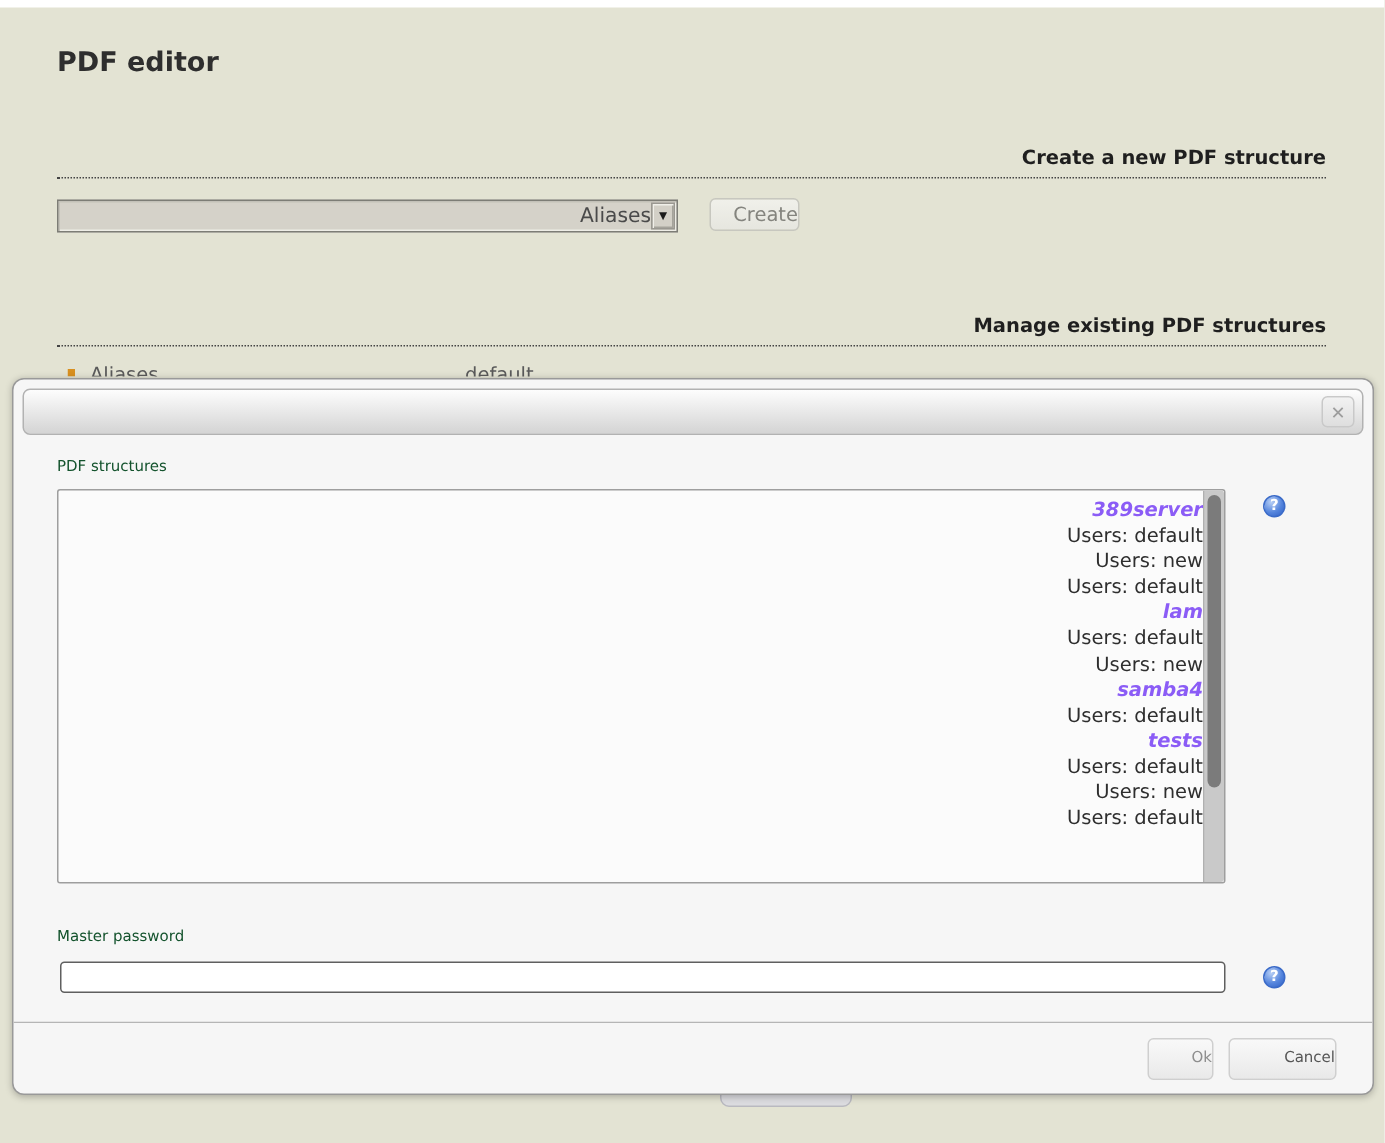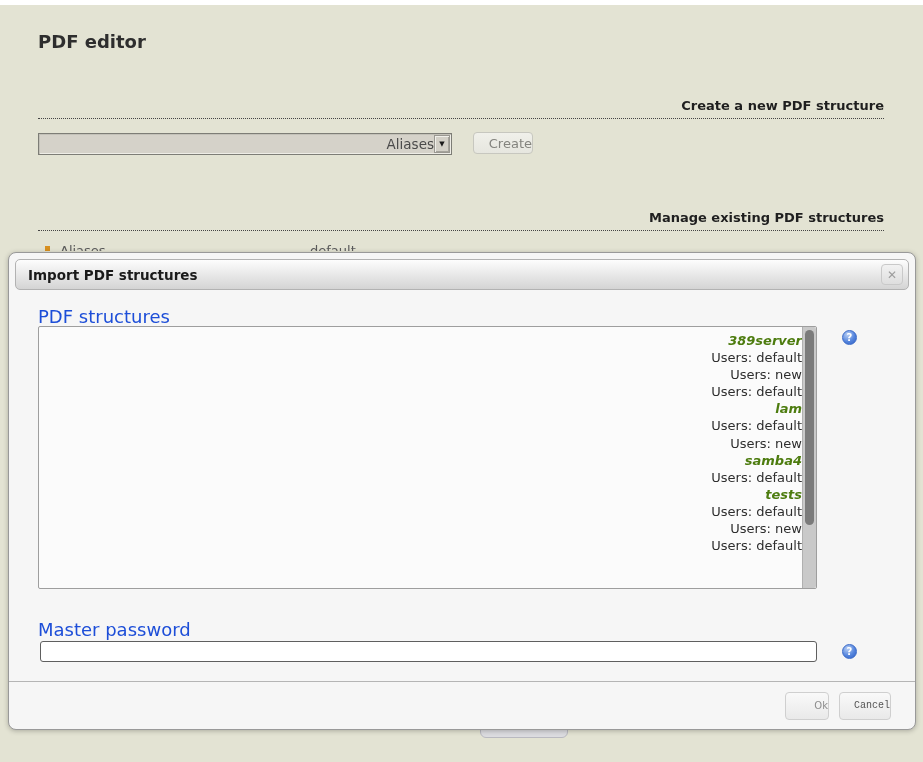--- a/index.html
+++ b/index.html
@@ -94,38 +94,38 @@
   .dialog-title {
     padding-left:12px; font-size:13.5px; font-weight:bold; color:#1a1a1a;
   }
   .dialog-close {
     position:absolute; right:5px; top:4px; width:22px; height:21px;
     background:linear-gradient(#f2f2f2,#dedede);
     border:1px solid #c9c9c9; border-radius:4px;
     color:#9d9d9d; font-size:12px; font-weight:bold; line-height:1;
     display:flex; align-items:center; justify-content:center;
   }
-  .field-label { position:absolute; font-size:18px; color:#1d4ed8; }
+  .field-label { position:absolute; font-size:10px; color:#14532d; }
   .structures-label { left:29px; top:53px; }
   .password-label  { left:29px; top:366px; }
 
   .listbox {
     position:absolute; left:29px; top:73px; width:779px; height:263px;
     background:#fbfbfb;
     border:1px solid #9e9e9e;
     border-radius:2px;
     overflow:hidden;
   }
   .list-content {
     position:absolute; left:0; top:0; right:14px; bottom:0;
     padding:5px 0 0 3px;
     font-size:13px; line-height:17.1px; color:#2e2e2e;
     white-space:nowrap;
   }
-  .struct-name { font-weight:bold; font-style:italic; color:#4d7c0f; }
+  .struct-name { font-weight:bold; font-style:italic; color:#8b5cf6; }
   .struct-user { padding-left:20px; }
   .scrollbar {
     position:absolute; right:0; top:0; width:14px; height:100%;
     background:#c9c9c9; border-left:1px solid #b0b0b0;
     border-radius:0 2px 2px 0;
   }
   .scrollbar .thumb {
     position:absolute; left:2px; top:3px; width:9px; height:195px;
     background:#7b7b7b; border-radius:5px;
   }
@@ -156,21 +156,21 @@
     display:flex; align-items:center; justify-content:flex-end;
     gap:10px; padding-right:24px;
     border-radius:0 0 8px 8px;
   }
   .footer-btn {
     height:28px; font-size:10px;
     background:linear-gradient(#f9f9f9,#e9e9e9);
     border:1px solid #cfcfcf;
   }
   .ok-btn     { width:44px; color:#8e8e8e; }
-  .cancel-btn { width:52px; color:#555;font-family:Liberation Mono, monospace; }
+  .cancel-btn { width:72px; color:#555; }
 </style>
 </head>
 <body>
 
 <div class="top-strip"></div>
 
 <h1 class="page-title">PDF editor</h1>
 
 <div class="section-heading create-heading">
   <span>Create a new PDF structure</span>
@@ -192,21 +192,20 @@
 <div class="clipped-row">
   <span class="bullet"></span>
   <span class="clip-left">Aliases</span>
   <span class="clip-right">default</span>
 </div>
 
 <div class="behind-button"></div>
 
 <div class="dialog">
   <div class="dialog-titlebar">
-    <span class="dialog-title">Import PDF structures</span>
     <button class="dialog-close btn">
       <span>✕</span>
     </button>
   </div>
 
   <div class="field-label structures-label">PDF structures</div>
 
   <div class="listbox">
     <div class="list-content">
         <div class="struct-name">389server</div>

